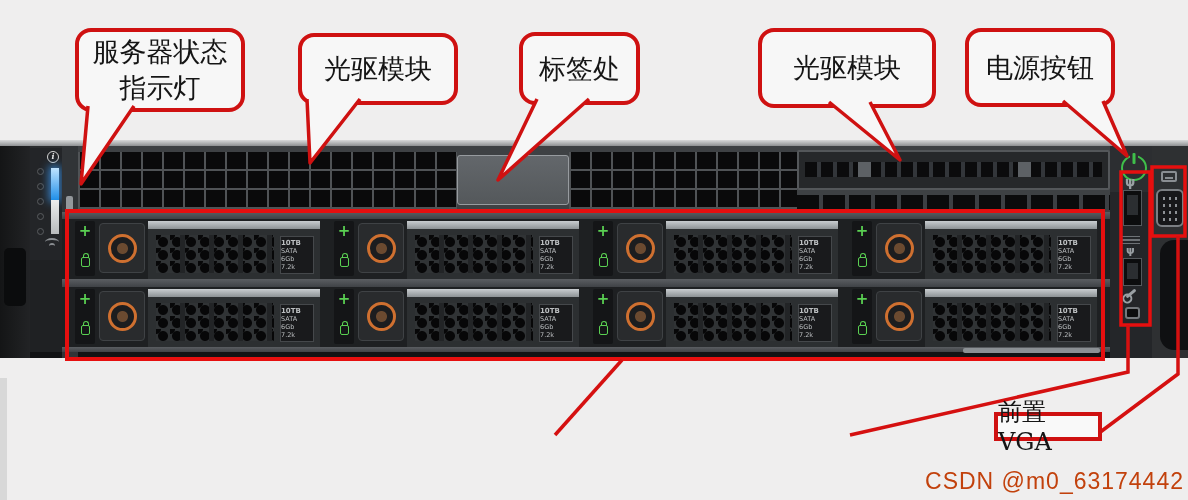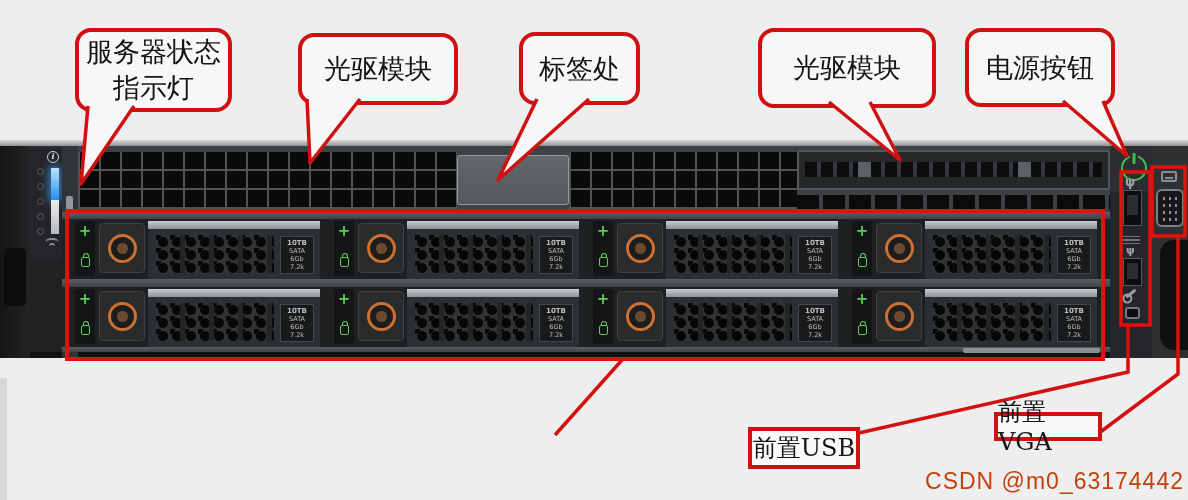--- a/index.html
+++ b/index.html
@@ -105,21 +105,21 @@
   .latch-bar { position:absolute; left:0; top:2px; width:172px; height:8px;
     background:linear-gradient(#c9cdd0,#8d9295); }
   .carrier-body { position:absolute; left:0; top:10px; width:172px; height:50px; background:#2c2f31; }
   .grille { position:absolute; left:8px; top:6px; width:118px; height:38px;
     background-color:#303335;
     background-image:repeating-linear-gradient(90deg,transparent 0 24px,#222426 24px 29px),
       radial-gradient(circle at 7px 7px,#070708 4.5px,transparent 5.5px),
       radial-gradient(circle at 0 0,#070708 4.5px,transparent 5.5px);
     background-size:auto,14px 13px,14px 13px; }
   .dlabel { position:absolute; left:132px; top:7px; width:34px; height:38px; background:#191a1c;
-    border:1px solid #45484b; color:#bcbfc1; text-align:center;
+    border:1px solid #45484b; color:#bcbfc1; text-align:left;
     font:bold 7px/8px "DejaVu Sans",sans-serif; padding-top:2px; }
   .dlabel .sub { font-weight:normal; font-size:6.5px; }
 
   .page-strip { left:0; top:378px; width:7px; height:122px; background:#d8d8d8; }
 
   
   svg.overlay { position:absolute; left:0; top:0; z-index:6; }
   svg.tails { position:absolute; left:0; top:0; z-index:9; }
   .callout { position:absolute; z-index:8; background:#f7f7f7; border:4px solid #cf1111;
     border-radius:16px; display:flex; flex-direction:column; align-items:center; justify-content:center;
@@ -370,40 +370,37 @@
 
   <svg class="overlay" width="1188" height="500">
     <rect x="67" y="211" width="1036" height="148" fill="none" stroke="#e60f0f" stroke-width="4"></rect>
     <rect x="1121" y="172" width="29" height="153" fill="none" stroke="#e60f0f" stroke-width="3.5"></rect>
     <rect x="1152" y="167" width="33" height="69" fill="none" stroke="#e60f0f" stroke-width="3.5"></rect>
     <path d="M 622 360 L 555 435" fill="none" stroke="#d51010" stroke-width="3.5"></path>
     <path d="M 1128 325 L 1128 372 L 850 435" fill="none" stroke="#d51010" stroke-width="3.5"></path>
     <path d="M 1178 236 L 1178 374 L 1095 436" fill="none" stroke="#d51010" stroke-width="3.5"></path>
   </svg>
 
-  <div class="callout" style="left:75px;top:28px;width:157px;height:84px">
+  <div class="callout" style="left:75px;top:28px;width:170px;height:84px">
     <span>服务器状态</span>
     <span>指示灯</span>
   </div>
   <div class="callout" style="left:298px;top:33px;width:160px;height:72px">
     <span>光驱模块</span>
   </div>
   <div class="callout" style="left:519px;top:32px;width:121px;height:73px">
     <span>标签处</span>
   </div>
   <div class="callout" style="left:758px;top:28px;width:178px;height:80px">
     <span>光驱模块</span>
   </div>
   <div class="callout" style="left:965px;top:28px;width:150px;height:79px">
     <span>电源按钮</span>
   </div>
 
-  <div class="plabel small" style="left:748px;top:427px;width:112px;height:42px">
-    <span>前置USB</span>
-  </div>
   <div class="plabel small" style="left:994px;top:412px;width:108px;height:29px">
     <span>前置VGA</span>
   </div>
 
   <svg class="tails" width="1188" height="500">
     <path d="M 88 106 L 81 184 L 134 106" fill="#f7f7f7" stroke="#cf1111" stroke-width="3.5" stroke-linejoin="round"></path>
     <path d="M 307 99 L 310 163 L 360 99" fill="#f7f7f7" stroke="#cf1111" stroke-width="3.5" stroke-linejoin="round"></path>
     <path d="M 537 99 L 498 180 L 589 99" fill="#f7f7f7" stroke="#cf1111" stroke-width="3.5" stroke-linejoin="round"></path>
     <path d="M 829 102 L 900 160 L 870 102" fill="#f7f7f7" stroke="#cf1111" stroke-width="3.5" stroke-linejoin="round"></path>
     <path d="M 1063 101 L 1127 156 L 1103 101" fill="#f7f7f7" stroke="#cf1111" stroke-width="3.5" stroke-linejoin="round"></path>

